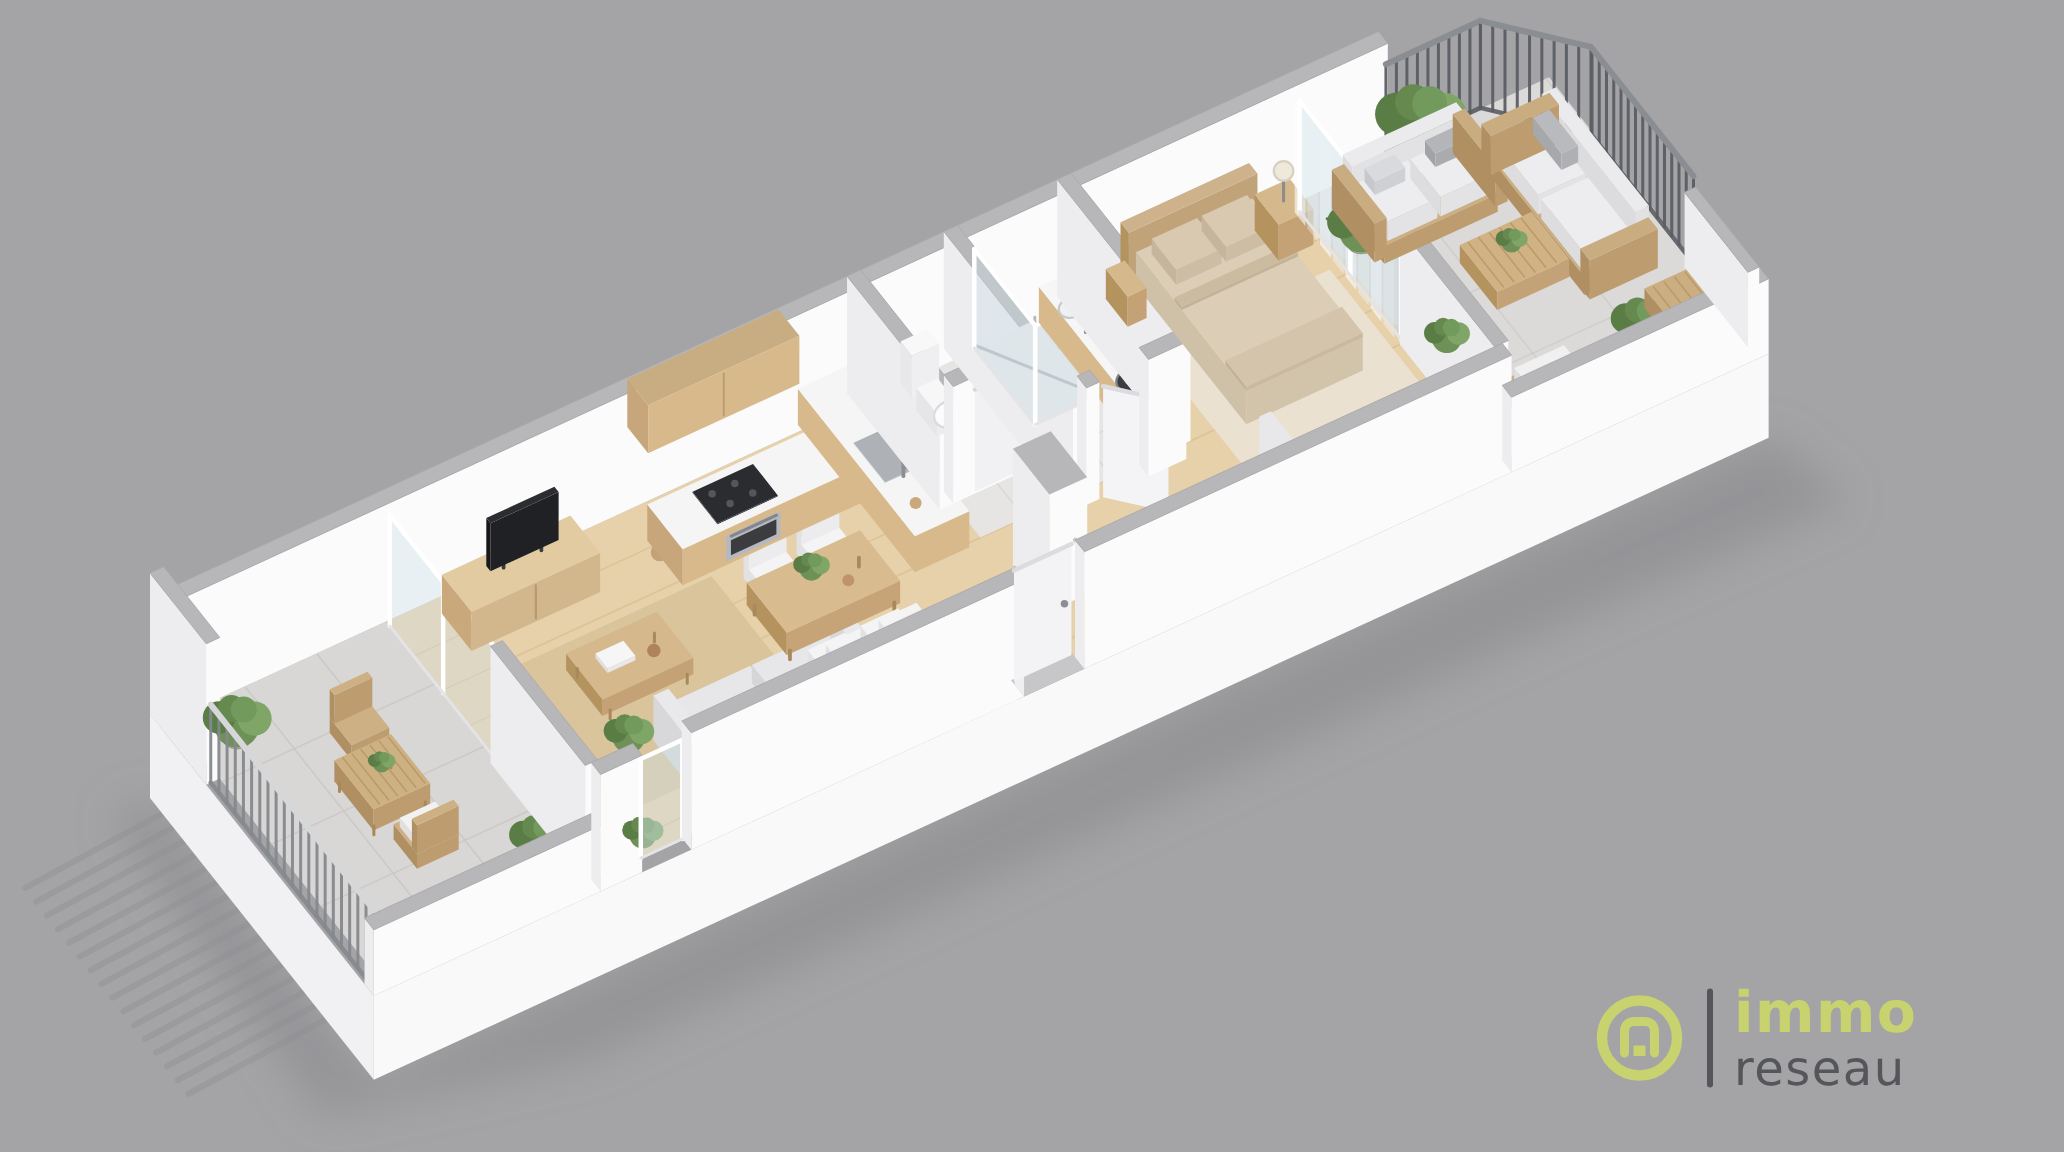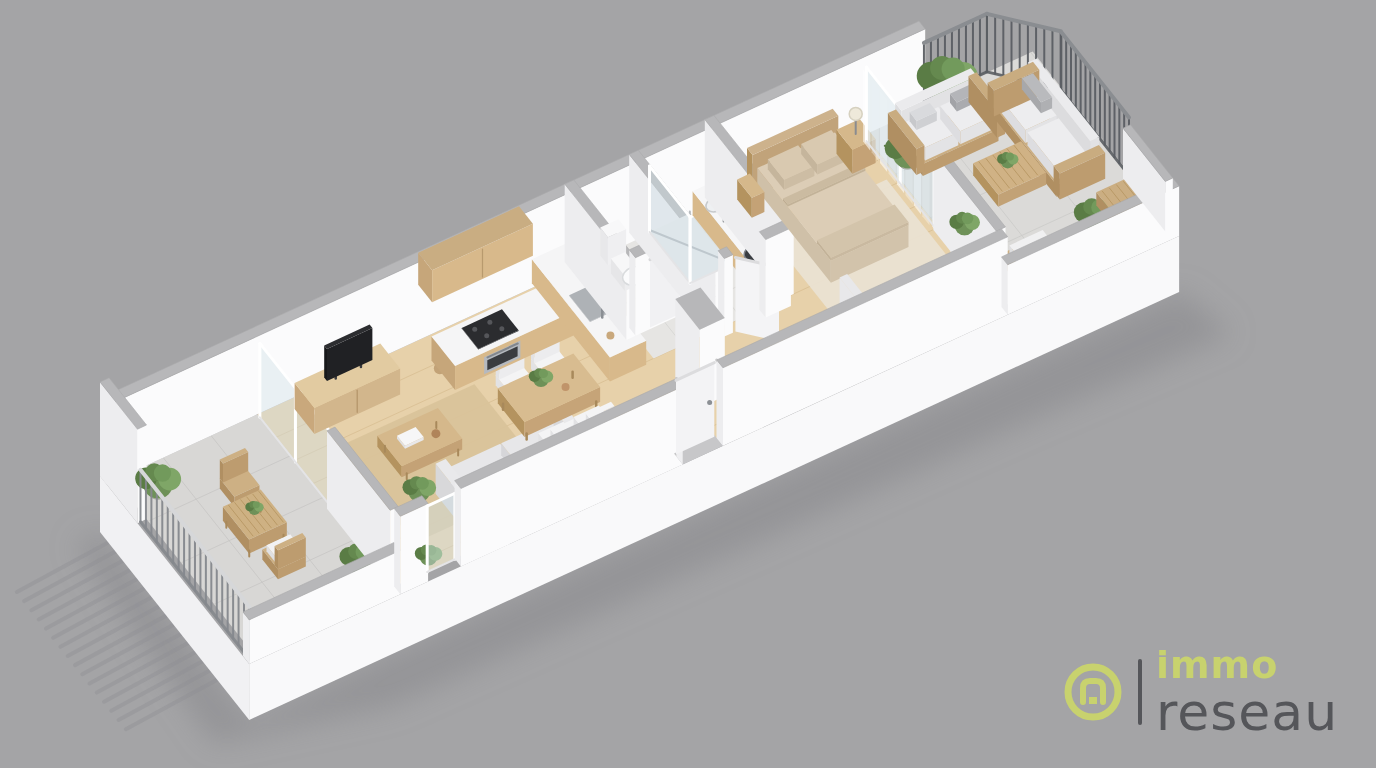--- a/index.html
+++ b/index.html
@@ -12,21 +12,21 @@
   svg{display:block;}
   
   .logo{
     position:absolute;left:1062px;top:642px;width:300px;height:100px;
     display:flex;align-items:center;gap:14px;pointer-events:none;
   }
   .logo-icon{flex:0 0 auto;}
   .logo-divider{width:4px;height:66px;border-radius:2px;flex:0 0 auto;}
   .logo-text{display:flex;flex-direction:column;line-height:1;}
   .logo-line1{font-size:38px;font-weight:700;letter-spacing:1px;}
-  .logo-line2{font-size:52px;font-weight:500;letter-spacing:1px;margin-top:2px;}
+  .logo-line2{font-size:32px;font-weight:500;letter-spacing:1px;margin-top:2px;}
 </style>
 </head>
 <body>
 
 <div id="stage">
   <svg id="plan-svg" width="1376" height="768" viewBox="0 0 1376 768">
     <defs>
       <filter id="soft-blur" x="-30%" y="-30%" width="160%" height="160%">
         <feGaussianBlur stdDeviation="14"></feGaussianBlur>
       </filter>

